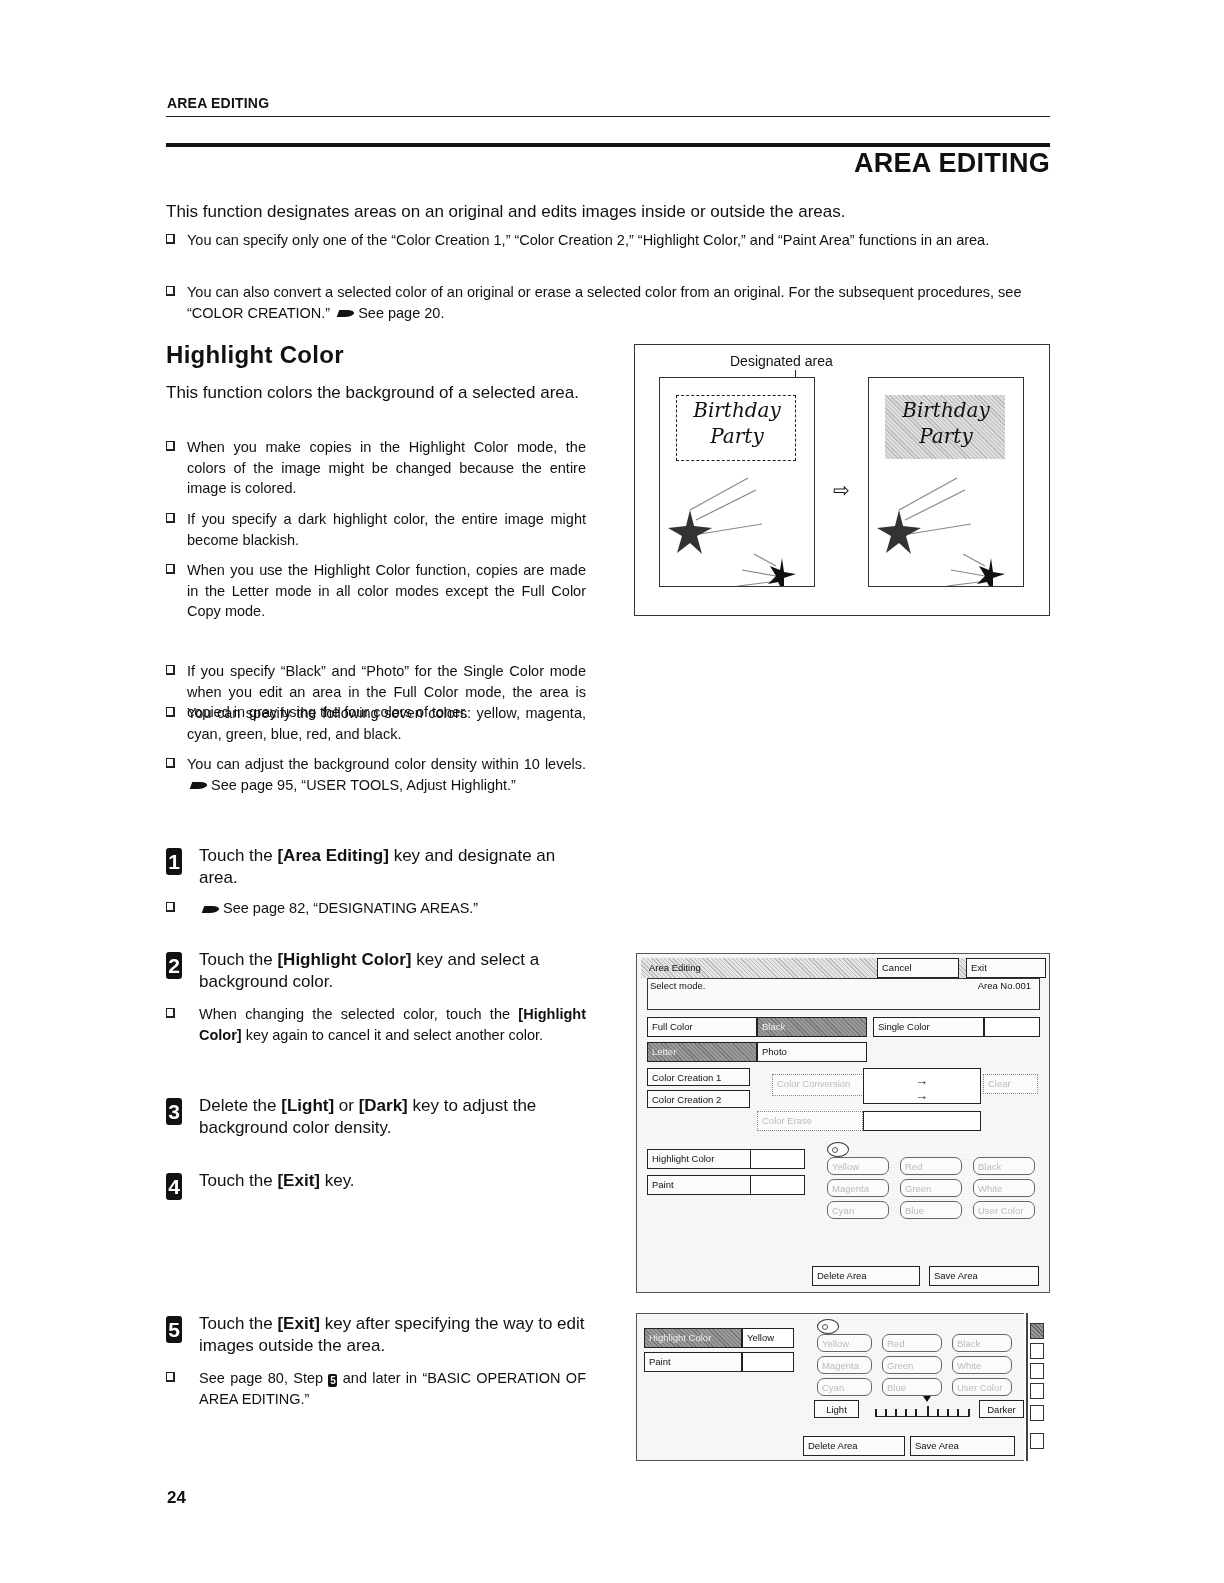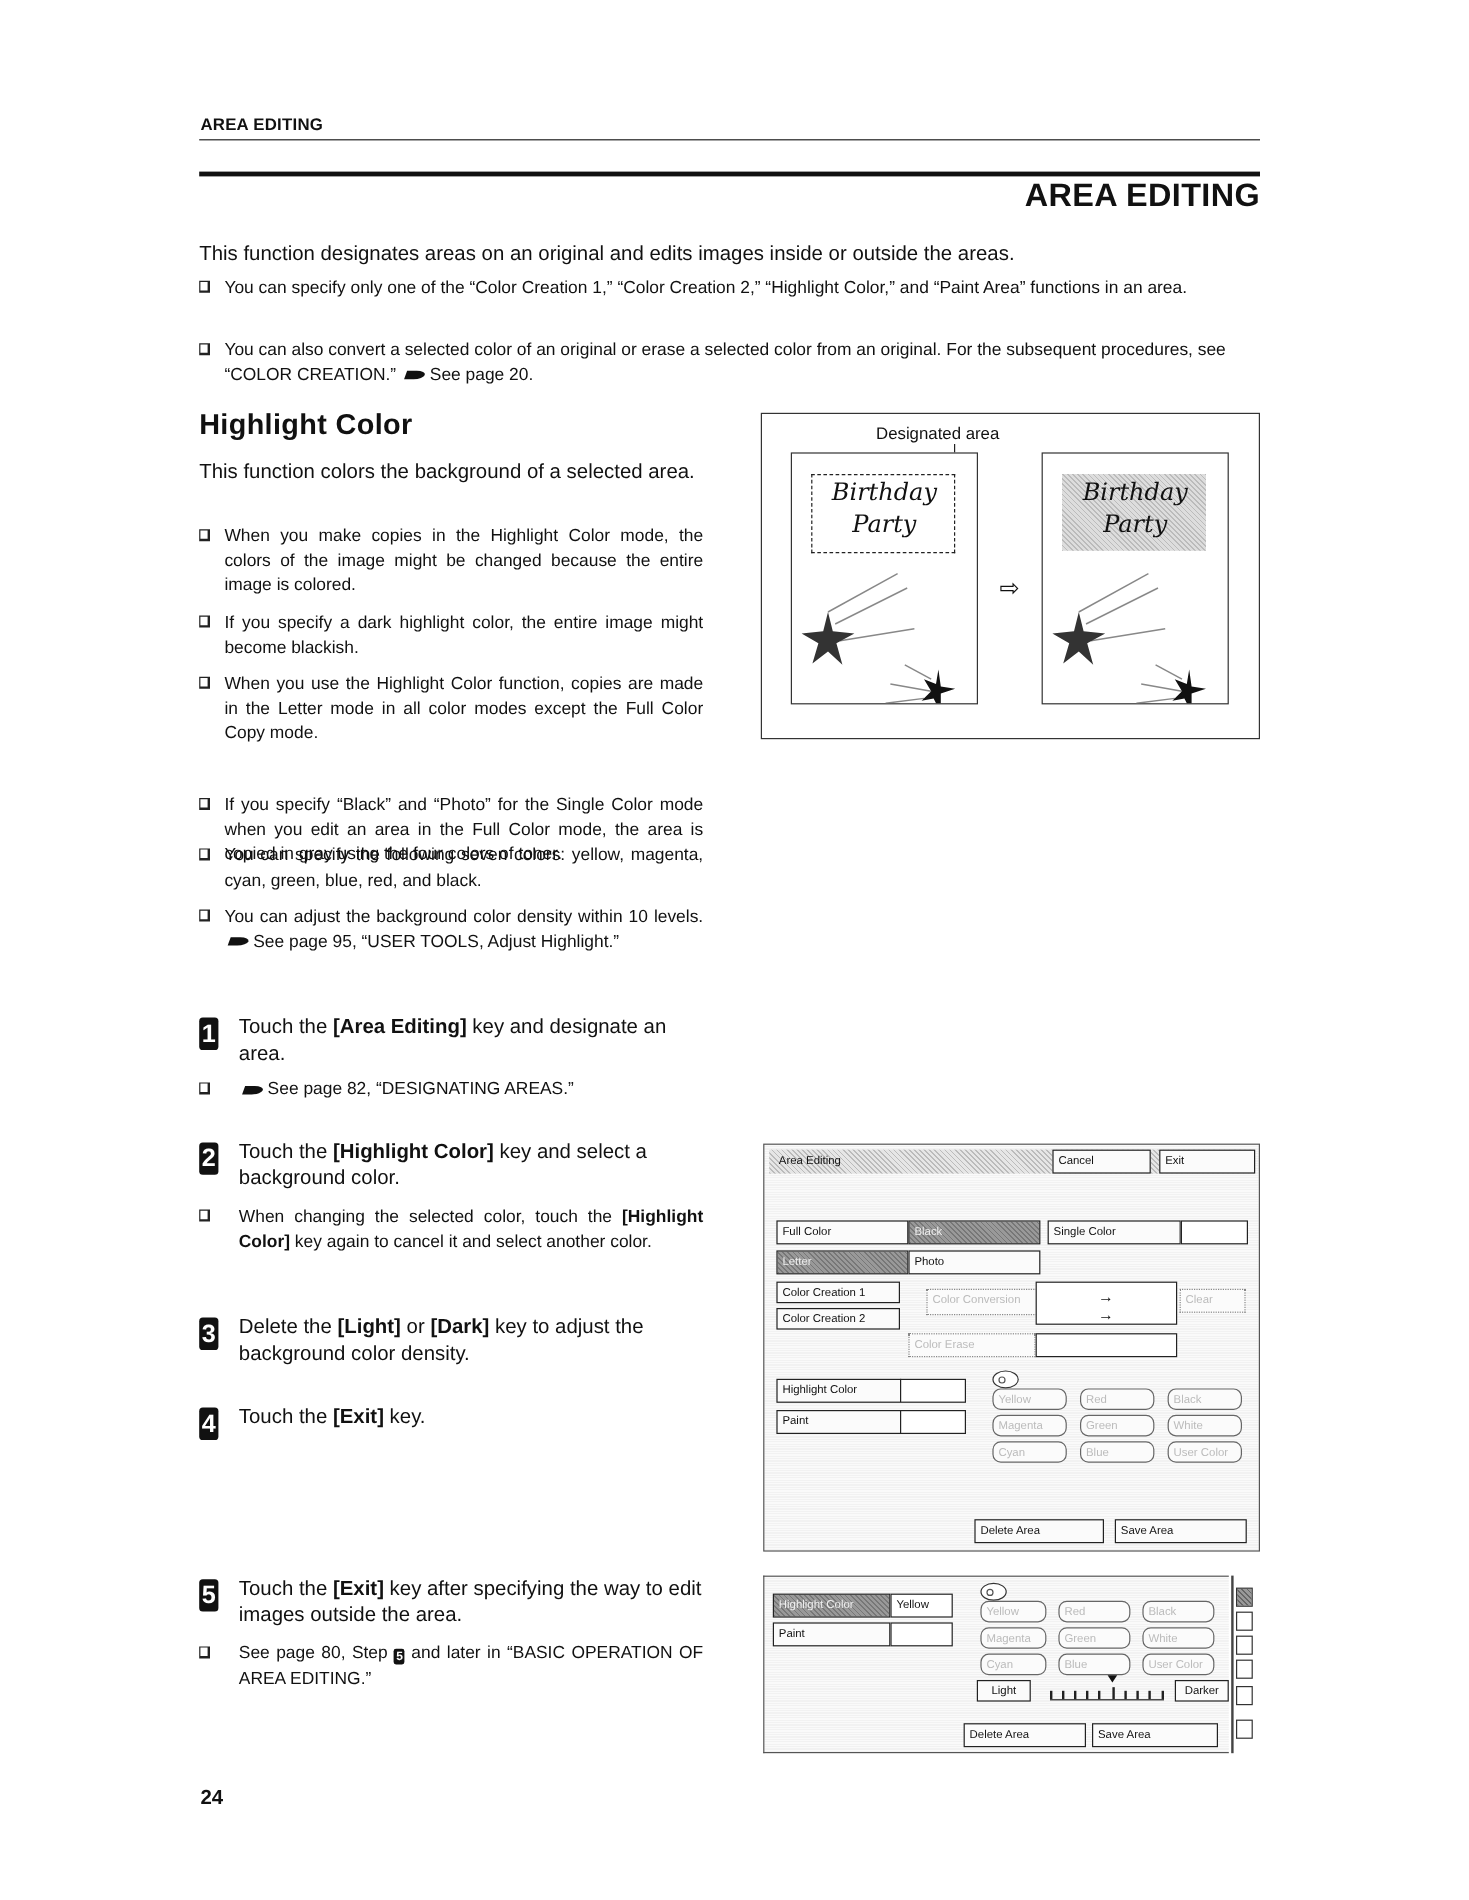--- a/index.html
+++ b/index.html
@@ -183,20 +183,24 @@
     </svg>
   </div>
 </div>
 
 <div class="abs panel" style="left:636px;top:953px;width:414px;height:340px;">
   <div class="titlebar">
       <span>Area Editing</span>
     </div>
   <div class="btn" style="left:240px;top:4px;width:82px;height:20px;">Cancel</div>
   <div class="btn" style="left:329px;top:4px;width:80px;height:20px;">Exit</div>
+  <div class="msgbox">
+    <span class="msg">Select mode.</span>
+    <span class="areano">Area No.001</span>
+  </div>
   <div class="btn" style="left:10px;top:63px;width:110px;height:20px;">Full Color</div>
   <div class="btn sel" style="left:120px;top:63px;width:110px;height:20px;">Black</div>
   <div class="btn" style="left:236px;top:63px;width:111px;height:20px;">Single Color</div>
   <div class="btn val" style="left:347px;top:63px;width:56px;height:20px;"></div>
   <div class="btn sel" style="left:10px;top:88px;width:110px;height:20px;">Letter</div>
   <div class="btn" style="left:120px;top:88px;width:110px;height:20px;">Photo</div>
   <div class="btn" style="left:10px;top:114px;width:103px;height:18px;">Color Creation 1</div>
   <div class="btn" style="left:10px;top:136px;width:103px;height:18px;">Color Creation 2</div>
   <div class="btn dis" style="left:135px;top:120px;width:106px;height:22px;">Color Conversion</div>
   <div class="btn val" style="left:226px;top:114px;width:118px;height:36px;"></div>

